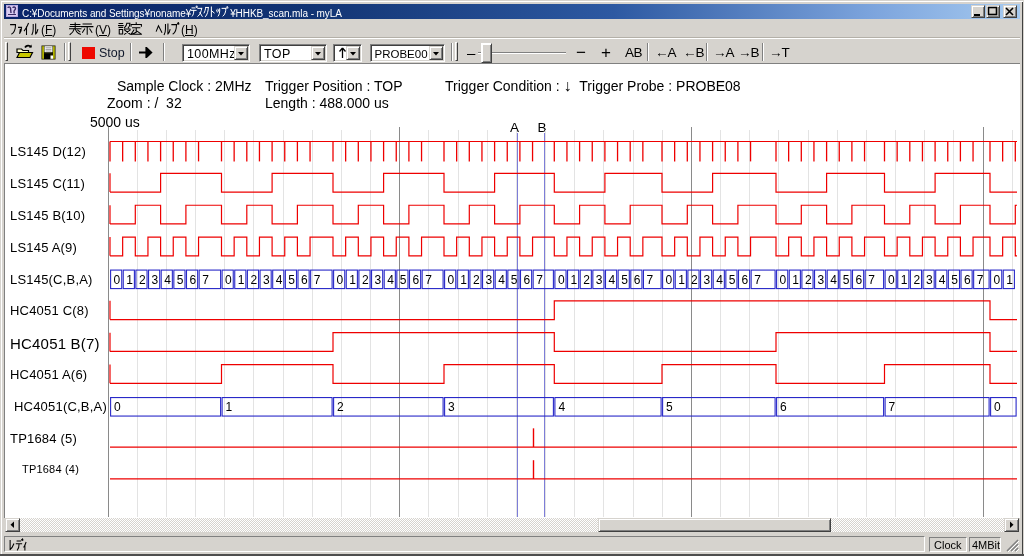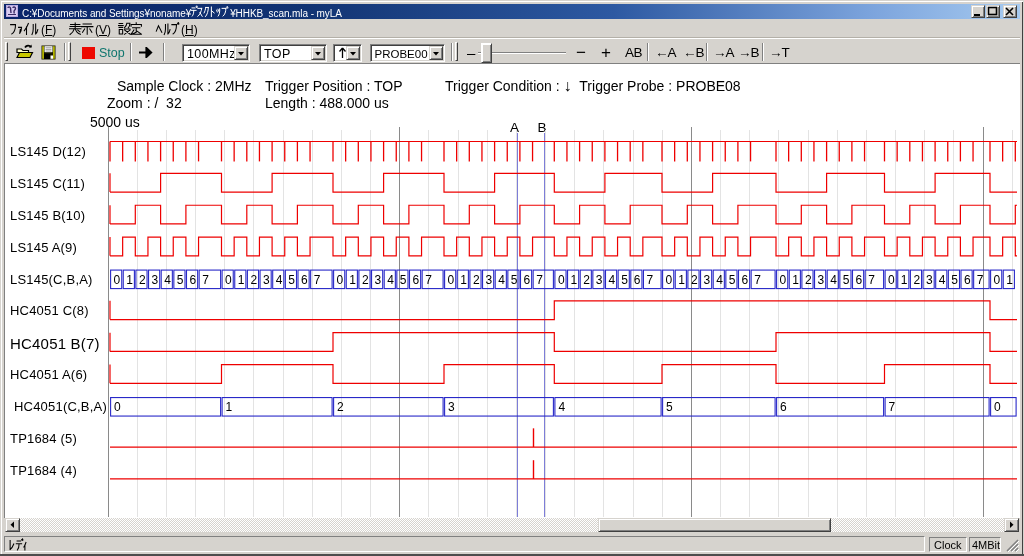--- a/index.html
+++ b/index.html
@@ -82,21 +82,21 @@
 <rect x="1.2" y="1.2" width="1.8" height="12.6" fill="#b4b400"></rect>
 <rect x="12" y="1.2" width="1.8" height="12.6" fill="#b4b400"></rect>
 <rect x="3.5" y="1.2" width="8" height="6" fill="#fff"></rect>
 <path d="M4.5 2.8H10.5M4.5 4.4H10.5M4.5 6H10.5" stroke="#909090" stroke-width="0.9"></path>
 <rect x="9.5" y="10.5" width="2.5" height="3.3" fill="#fff"></rect>
 <rect x="3" y="9" width="6" height="5" fill="#000"></rect>
   </svg>
 <div class="sep" style="left:63.5px;top:42.5px;height:18px"></div>
 <div class="grip" style="left:67.5px;top:42px;height:19px"></div>
 <div class="abs" style="left:82px;top:46.5px;width:13px;height:12.5px;background:#ee0800"></div>
-<div class="abs" style="left:99px;top:46px;font-size:12.5px;color:#0f766e">Stop</div>
+<div class="abs" style="left:99px;top:46px;font-size:12.5px;color:#0f172a">Stop</div>
 <div class="sep" style="left:129.5px;top:42.5px;height:18px"></div>
 <svg class="abs" style="left:138px;top:47px" width="20" height="11" viewBox="0 0 20 11">
     <path d="M1 5.5H13M13 5.5L8.5 1.2V9.8Z" stroke="#000" stroke-width="2.2" fill="#000"></path>
   </svg>
 <div class="sep" style="left:162.5px;top:42.5px;height:18px"></div>
 <div class="abs" style="left:182px;top:44px;width:68px;height:18px;background:#fff;border:1px solid;border-color:#808080 #fff #fff #808080;box-shadow:inset 1px 1px 0 #404040,inset -1px -1px 0 #d6d3ce"></div>
 <div class="abs" style="left:187px;top:47px;font-size:12.5px;letter-spacing:0.4px">100MHz</div>
 <div class="btn3" style="left:234px;top:46px;width:14px;height:14px"></div>
 <svg class="abs" style="left:234px;top:46px" width="14" height="14" viewBox="0 0 14 14">
     <path d="M4 6H10L7 9.5Z" fill="#000"></path>
@@ -149,21 +149,21 @@
 <div class="abs" style="left:10px;top:144.1px;font-size:13px;letter-spacing:0.2px;white-space:nowrap">LS145 D(12)</div>
 <div class="abs" style="left:10px;top:176.0px;font-size:13px;letter-spacing:0.2px;white-space:nowrap">LS145 C(11)</div>
 <div class="abs" style="left:10px;top:207.8px;font-size:13px;letter-spacing:0.2px;white-space:nowrap">LS145 B(10)</div>
 <div class="abs" style="left:10px;top:239.7px;font-size:13px;letter-spacing:0.2px;white-space:nowrap">LS145 A(9)</div>
 <div class="abs" style="left:10px;top:271.6px;font-size:13px;letter-spacing:0.2px;white-space:nowrap">LS145(C,B,A)</div>
 <div class="abs" style="left:10px;top:303.4px;font-size:13px;letter-spacing:0.2px;white-space:nowrap">HC4051 C(8)</div>
 <div class="abs" style="left:10px;top:335.3px;font-size:15px;letter-spacing:0.2px;white-space:nowrap">HC4051 B(7)</div>
 <div class="abs" style="left:10px;top:367.2px;font-size:13px;letter-spacing:0.2px;white-space:nowrap">HC4051 A(6)</div>
 <div class="abs" style="left:14px;top:399.1px;font-size:13px;letter-spacing:0.2px;white-space:nowrap">HC4051(C,B,A)</div>
 <div class="abs" style="left:10px;top:430.9px;font-size:13px;letter-spacing:0.2px;white-space:nowrap">TP1684 (5)</div>
-<div class="abs" style="left:10px;top:462.8px;font-size:13px;letter-spacing:0.2px;white-space:nowrap">TP1684 (4)</div>
+<div class="abs" style="left:22px;top:462.8px;font-size:11px;letter-spacing:0.2px;white-space:nowrap">TP1684 (4)</div>
 <svg class="abs" style="left:0;top:0" width="1024" height="556" viewBox="0 0 1024 556">
     <line x1="137.17" y1="129.50" x2="137.17" y2="517.20" stroke="#e3e3e3" stroke-width="1" shape-rendering="crispEdges"></line>
 <line x1="166.34" y1="129.50" x2="166.34" y2="517.20" stroke="#e3e3e3" stroke-width="1" shape-rendering="crispEdges"></line>
 <line x1="195.51" y1="129.50" x2="195.51" y2="517.20" stroke="#e3e3e3" stroke-width="1" shape-rendering="crispEdges"></line>
 <line x1="224.68" y1="129.50" x2="224.68" y2="517.20" stroke="#e3e3e3" stroke-width="1" shape-rendering="crispEdges"></line>
 <line x1="253.85" y1="129.50" x2="253.85" y2="517.20" stroke="#e3e3e3" stroke-width="1" shape-rendering="crispEdges"></line>
 <line x1="283.02" y1="129.50" x2="283.02" y2="517.20" stroke="#e3e3e3" stroke-width="1" shape-rendering="crispEdges"></line>
 <line x1="312.19" y1="129.50" x2="312.19" y2="517.20" stroke="#e3e3e3" stroke-width="1" shape-rendering="crispEdges"></line>
 <line x1="341.36" y1="129.50" x2="341.36" y2="517.20" stroke="#e3e3e3" stroke-width="1" shape-rendering="crispEdges"></line>
 <line x1="370.53" y1="129.50" x2="370.53" y2="517.20" stroke="#e3e3e3" stroke-width="1" shape-rendering="crispEdges"></line>

